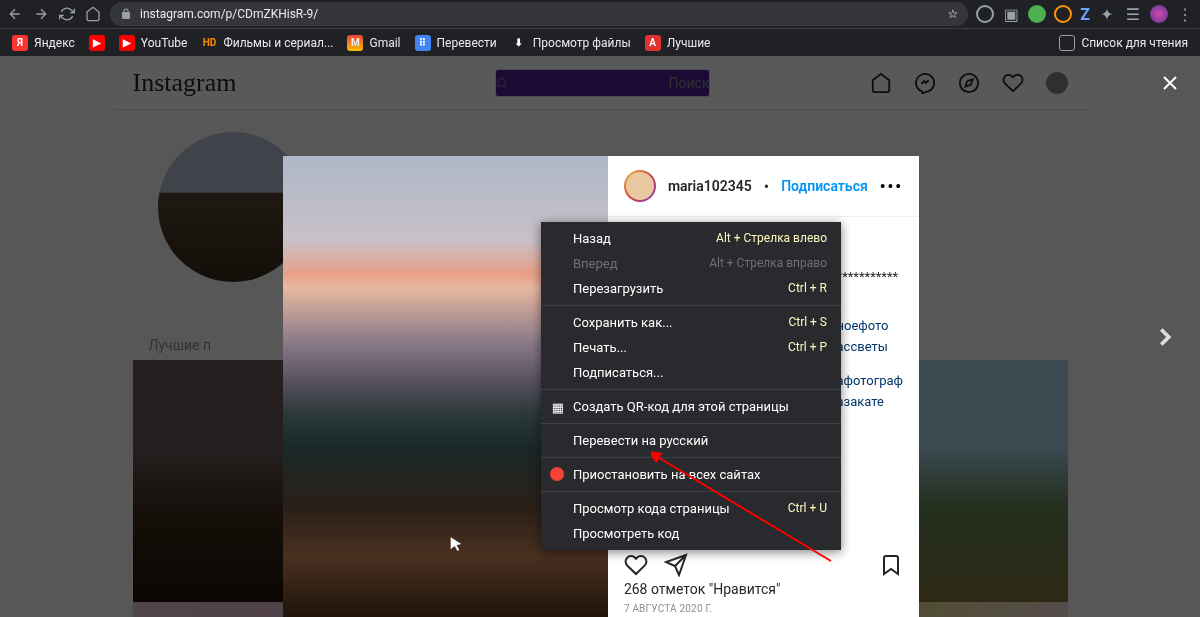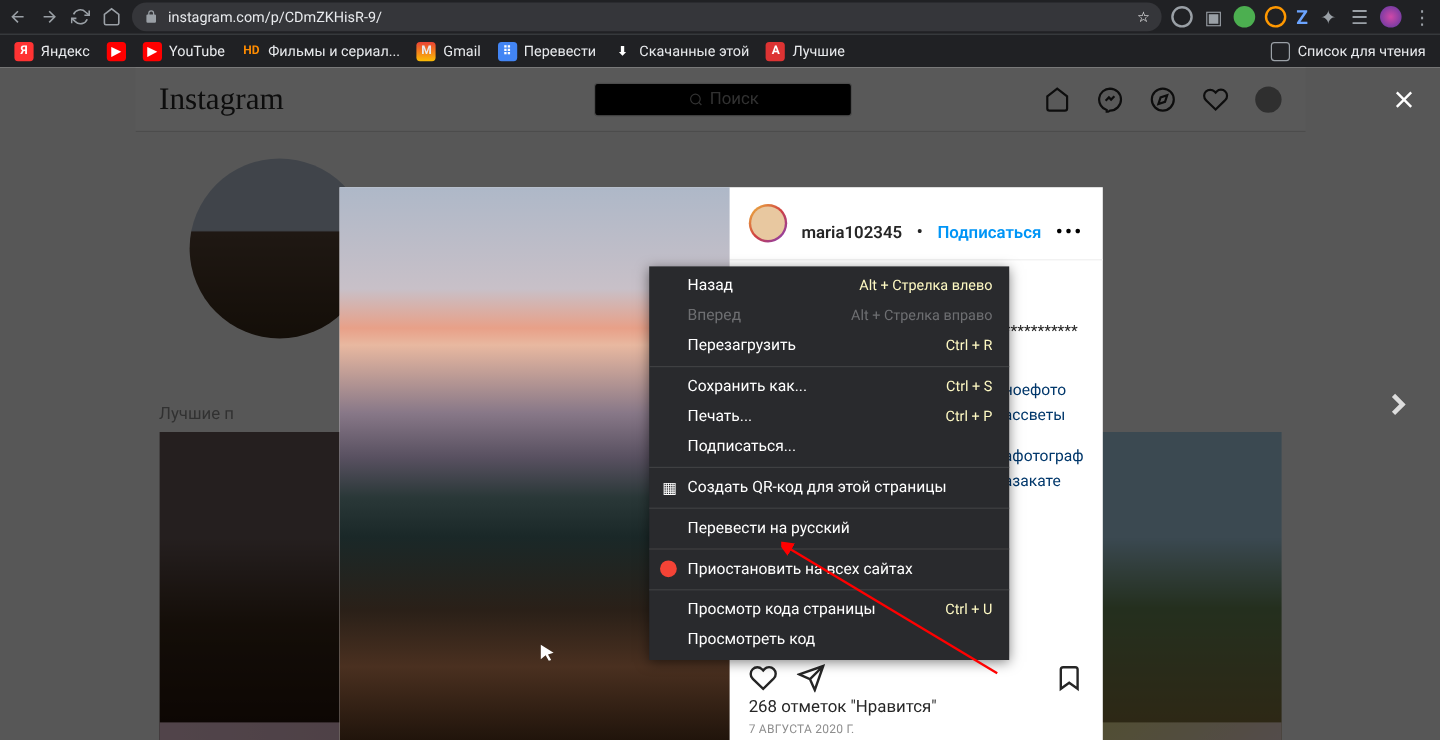--- a/index.html
+++ b/index.html
@@ -14,50 +14,50 @@
 .right-icons{display:flex;gap:8px;align-items:center}
 .circle{width:18px;height:18px;border-radius:50%}
 .bookmarks{display:flex;align-items:center;height:28px;padding:0 12px;gap:14px;font-size:12px;color:#e8eaed;border-top:1px solid #3c4043}
 .bm{display:flex;align-items:center;gap:6px;white-space:nowrap;cursor:pointer}
 .bm .ic{width:16px;height:16px;border-radius:3px;display:flex;align-items:center;justify-content:center;font-size:10px;font-weight:bold}
 .bm-right{margin-left:auto}
 
 .page{position:relative;height:561px;background:#fafafa}
 .ig-header{height:54px;background:#fff;border-bottom:1px solid #dbdbdb;display:flex;align-items:center;width:975px;margin:0 auto;padding:0 20px}
 .ig-logo{font-family:'Brush Script MT',cursive;font-size:26px;font-weight:500;color:#262626}
-.ig-search{margin-left:auto;margin-right:auto;width:215px;height:28px;background:#000000;border:1px solid #dbdbdb;border-radius:3px;display:flex;align-items:center;justify-content:center;gap:6px;color:#8e8e8e;font-size:14px;transform:translateX(50px)}
+.ig-search{margin-left:auto;margin-right:auto;width:215px;height:28px;background:#4c1d95;border:1px solid #dbdbdb;border-radius:3px;display:flex;align-items:center;justify-content:space-between;gap:6px;color:#8e8e8e;font-size:14px;transform:translateX(50px)}
 .ig-nav{display:flex;gap:22px;align-items:center;color:#262626}
 .ig-nav svg{width:22px;height:22px;cursor:pointer}
 .ig-avatar{width:22px;height:22px;border-radius:50%;background:#888}
 
 .content-bg{position:absolute;top:54px;left:0;right:0;bottom:0;display:flex;justify-content:center}
 .profile-area{width:935px;position:relative}
 .profile-pic{position:absolute;top:22px;left:25px;width:150px;height:150px;border-radius:50%;background:linear-gradient(180deg,#b8c4d4 40%,#5a4638 41%,#4a3828 70%,#3a2a1a 100%)}
-.side-label{position:absolute;top:227px;left:0;font-size:14px;color:#8e8e8e}
+.side-label{position:absolute;top:227px;left:16px;font-size:14px;color:#8e8e8e}
 .grid{position:absolute;top:250px;left:0;display:flex;gap:28px}
 .tile{width:293px;height:293px;background:#ddd}
 .t1{background:linear-gradient(180deg,#6b5a5a 30%,#3a2818 55%,#1a0a05 100%)}
 .t2{background:linear-gradient(180deg,#c8b898,#908060)}
 .t3{background:linear-gradient(180deg,#a8d0e8 30%,#688858 50%,#906830 100%)}
 .grid2{position:absolute;top:492px;left:0;display:flex;gap:28px}
 .t4{background:linear-gradient(90deg,#e8c4d4,#d8b0c0)}
 .t5{background:linear-gradient(90deg,#f8e8d8,#d0b090)}
 .t6{background:linear-gradient(135deg,#e8e088 20%,#f0d8e8 60%,#d0e8c8 100%)}
 
 .dim{position:absolute;inset:0;background:rgba(0,0,0,0.65)}
 .close-x{position:absolute;top:15px;right:18px;cursor:pointer}
 .close-x svg{width:24px;height:24px;color:#fff}
 .nav-arrow{position:absolute;top:50%;transform:translateY(-50%);width:30px;height:30px;display:flex;align-items:center;justify-content:center;cursor:pointer;color:#fff;opacity:.8}
 .nav-arrow.right{right:20px}
 
 .modal{position:absolute;top:100px;left:283px;width:636px;height:470px;background:#fff;display:flex}
 .modal-img{width:376px;height:100%;background:linear-gradient(180deg,#aeb8c8 0%,#c8c0c8 18%,#e8a088 25%,#e8b8a0 28%,#887888 40%,#585060 48%,#2a3838 55%,#1a2828 62%,#2a2018 75%,#4a3020 85%,#1a1008 100%);position:relative}
 .cursor{position:absolute;top:380px;left:165px;color:#fff}
 .modal-side{flex:1;display:flex;flex-direction:column}
-.modal-hdr{display:flex;align-items:flex-end;padding:14px 16px;border-bottom:1px solid #efefef;gap:12px}
+.modal-hdr{display:flex;align-items:center;padding:14px 16px;border-bottom:1px solid #efefef;gap:12px}
 .modal-av{width:32px;height:32px;border-radius:50%;background:linear-gradient(135deg,#f0c040,#d04040,#8040c0);padding:2px}
 .modal-av-in{width:100%;height:100%;border-radius:50%;background:#e8c8a0}
 .modal-user{font-size:14px;font-weight:600;color:#262626}
 .modal-sub{font-size:14px;color:#0095f6;font-weight:600;cursor:pointer}
 .modal-dot{color:#262626}
 .modal-more{margin-left:auto;cursor:pointer;letter-spacing:2px;font-weight:bold}
 .modal-body{flex:1;padding:16px;font-size:14px;position:relative}
 .partial{position:absolute;right:16px;top:50px;color:#00376b;font-size:13px;line-height:1.6;text-align:left}
 .modal-actions{padding:8px 16px 4px;display:flex;align-items:center;gap:16px}
 .modal-actions svg{width:24px;height:24px;cursor:pointer;color:#262626}
@@ -141,21 +141,21 @@
     <div class="bm">
         <div class="ic" style="background:linear-gradient(#ea4335,#fbbc04)">M</div>
         <span>Gmail</span>
       </div>
     <div class="bm">
         <div class="ic" style="background:#4285f4;color:#fff">⠿</div>
         <span>Перевести</span>
       </div>
     <div class="bm">
         <div class="ic" style="color:#fff">⬇</div>
-        <span>Скачанные этой</span>
+        <span>Просмотр файлы</span>
       </div>
     <div class="bm">
         <div class="ic" style="background:#d33;color:#fff">A</div>
         <span>Лучшие</span>
       </div>
     <div class="bm bm-right">
         <div class="ic" style="border:1px solid #9aa0a6"></div>
         <span>Список для чтения</span>
       </div>
   </div>

